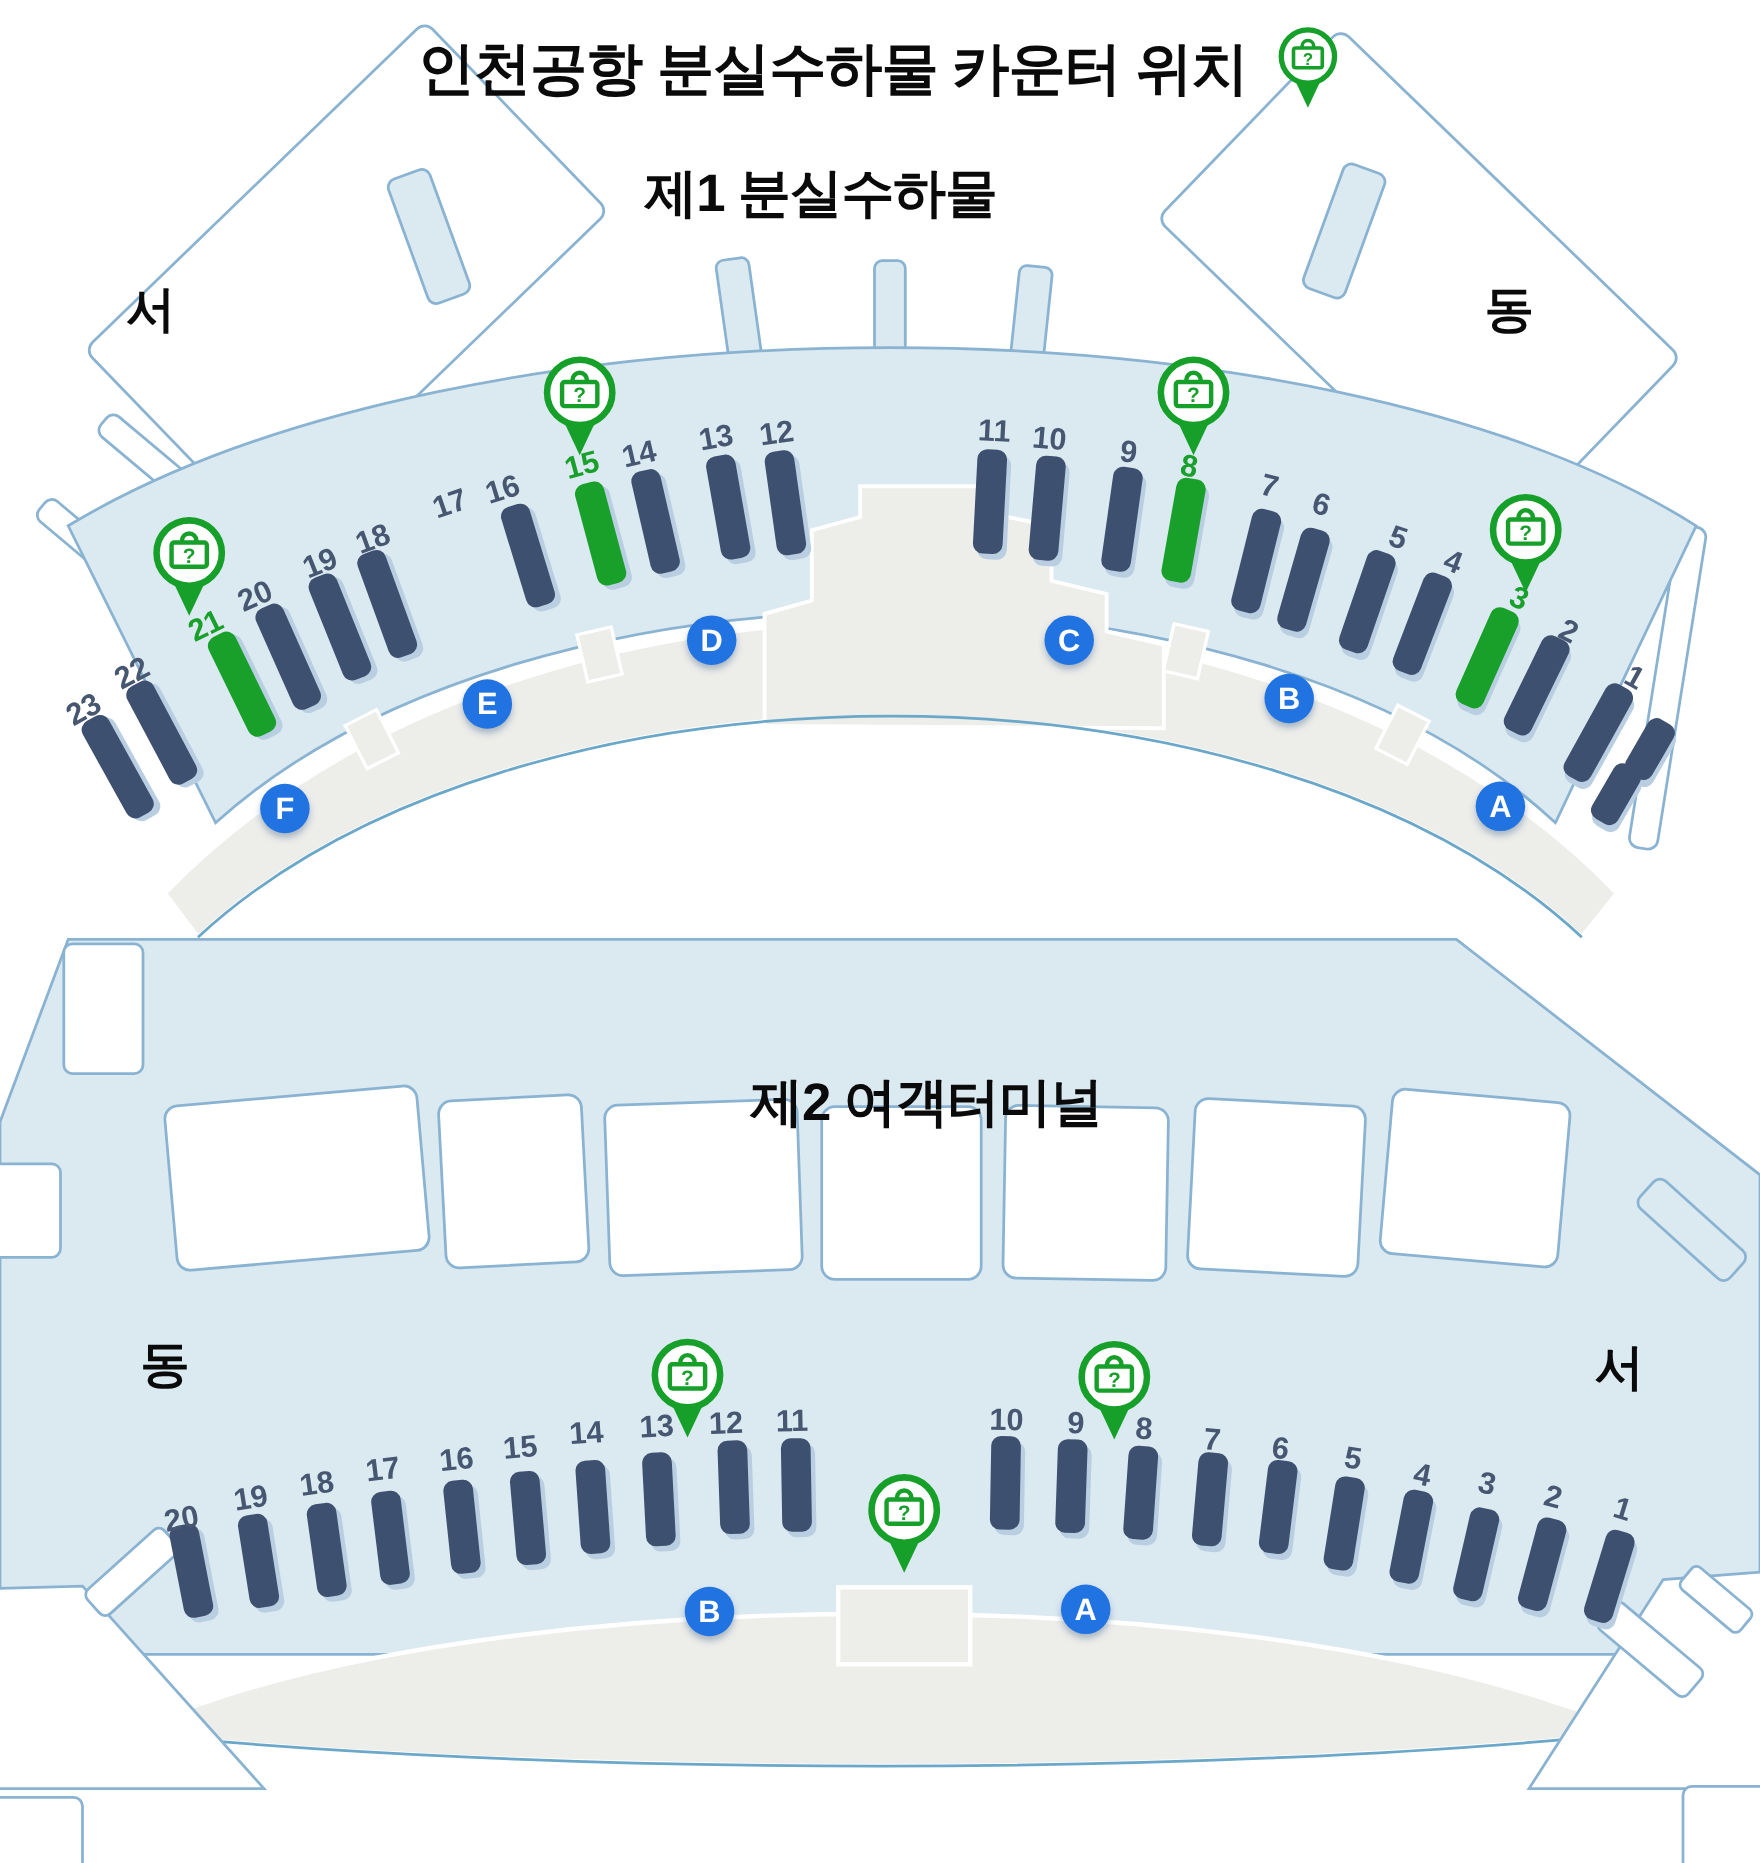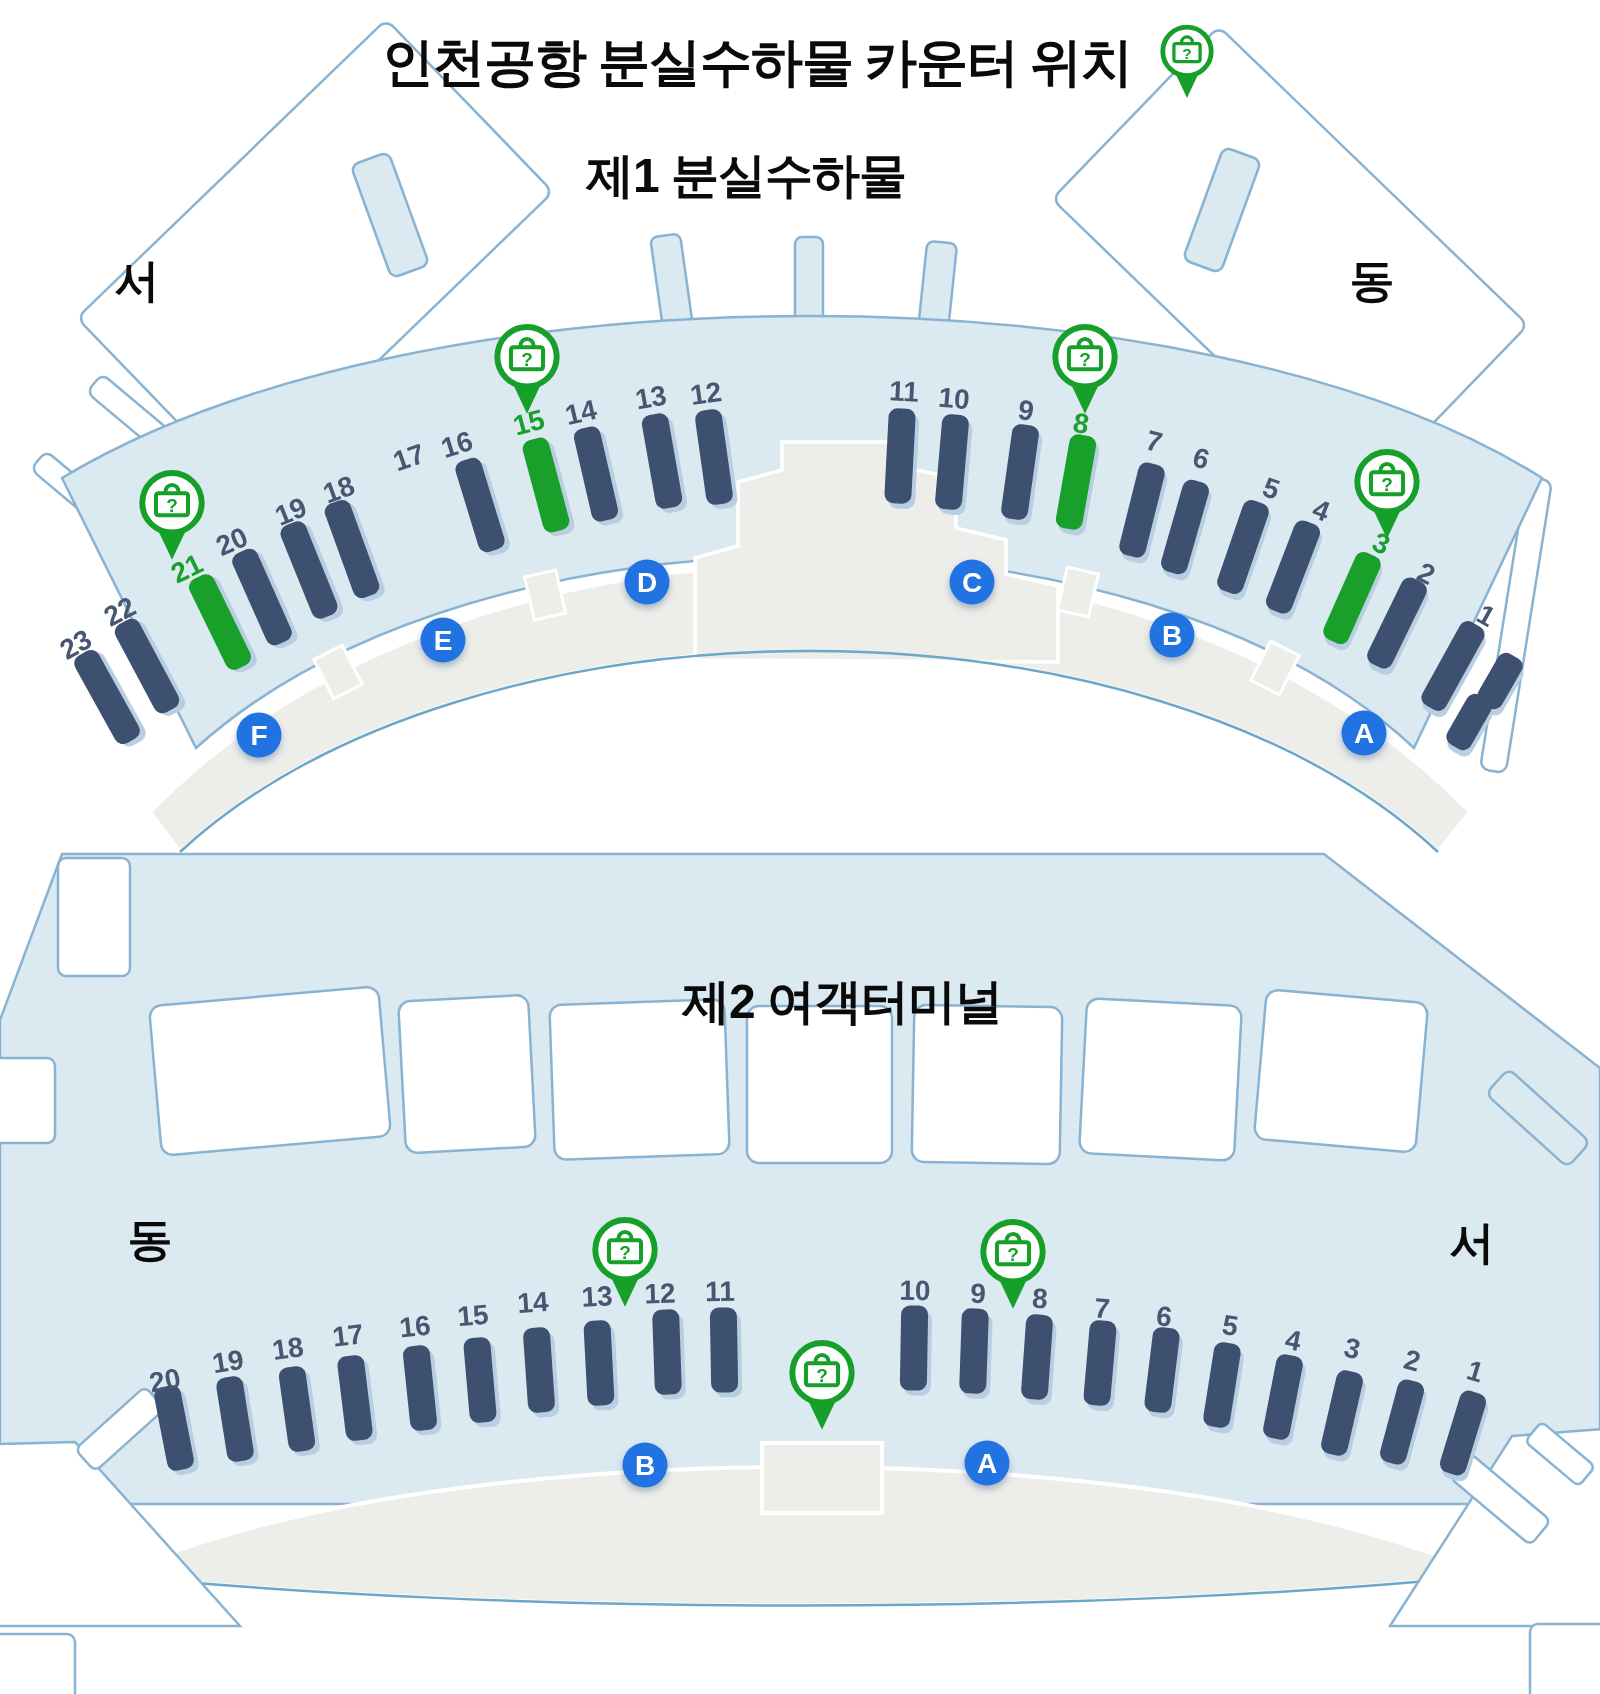--- a/index.html
+++ b/index.html
@@ -15,21 +15,21 @@
     --pin-green:#16A02A;
   }
   html,body{margin:0;padding:0;background:#fff;}
   .page{position:relative;width:1600px;height:1694px;background:#ffffff;overflow:hidden;
         font-family:"Liberation Sans","DejaVu Sans",sans-serif;}
   .map-bg{position:absolute;left:0;}
   #t1-bg{top:0;}
   #t2-bg{top:844px;}
   .layer{position:absolute;left:0;top:0;width:1600px;height:1694px;pointer-events:none;}
   .header{position:absolute;top:22px;left:0;right:0;display:flex;justify-content:center;
-          align-items:center;gap:24px;font-family:Liberation Serif, serif;}
+          align-items:center;gap:24px;}
   .page-title{margin:0;font-size:52px;font-weight:800;color:#0a0a0a;letter-spacing:-1px;white-space:nowrap;}
   .terminal-title{position:absolute;transform:translate(-50%,-50%);font-size:48px;font-weight:800;
           color:#0a0a0a;white-space:nowrap;letter-spacing:-1px;}
   .direction-label{position:absolute;transform:translate(-50%,-50%);font-size:45px;font-weight:800;color:#0a0a0a;}
   .bar{position:absolute;width:27px;border-radius:9px;background:var(--bar);
        box-shadow:4px 5px 0 #B9CEE1;}
   .bar.highlight{background:var(--bar-green);}
   .num-label{position:absolute;font-size:28px;font-weight:700;color:var(--label);white-space:nowrap;}
   .num-label.highlight{color:var(--label-green);}
   .zone-badge{position:absolute;width:45px;height:45px;border-radius:50%;background:var(--zone);

